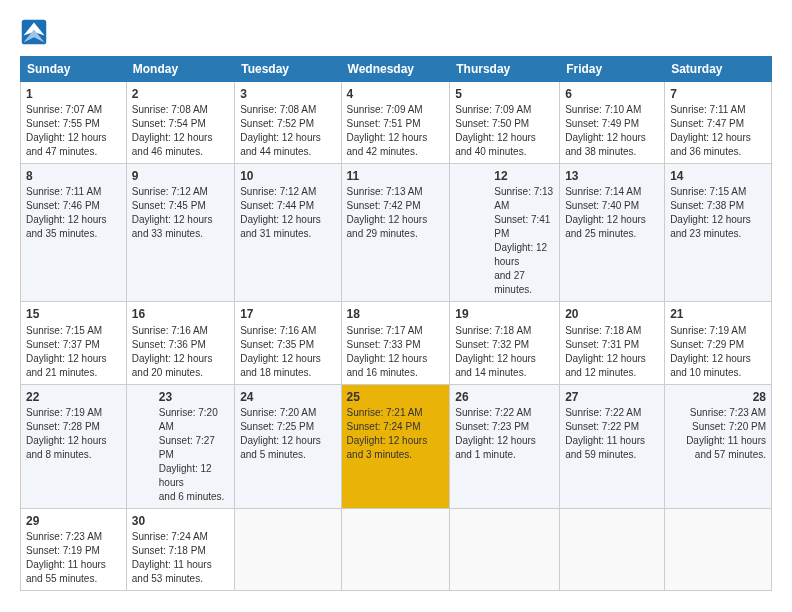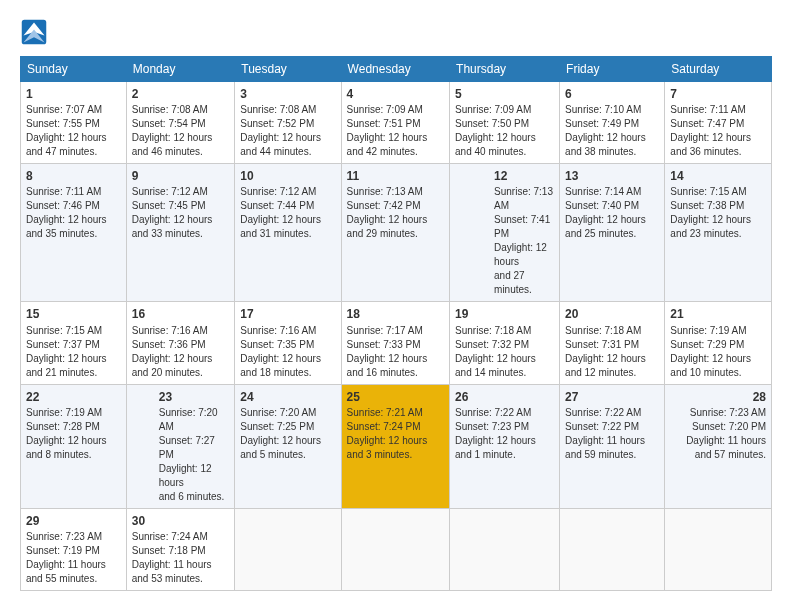--- a/index.html
+++ b/index.html
@@ -58,21 +58,21 @@
       width: 100%;
       border-collapse: collapse;
       font-size: 10.5px;
     }
     .calendar th {
       background-color: #2979b5;
       color: #fff;
       text-align: left;
       padding: 5px 6px;
       font-size: 12px;
-      font-weight: normal;
+      font-weight: bold;
       border: 1px solid #2979b5;
     }
     .calendar td {
       vertical-align: top;
       border: 1px solid #ccc;
       padding: 4px 5px;
       width: 113px;
       background: #fff;
       color: #333;
       line-height: 1.35;

